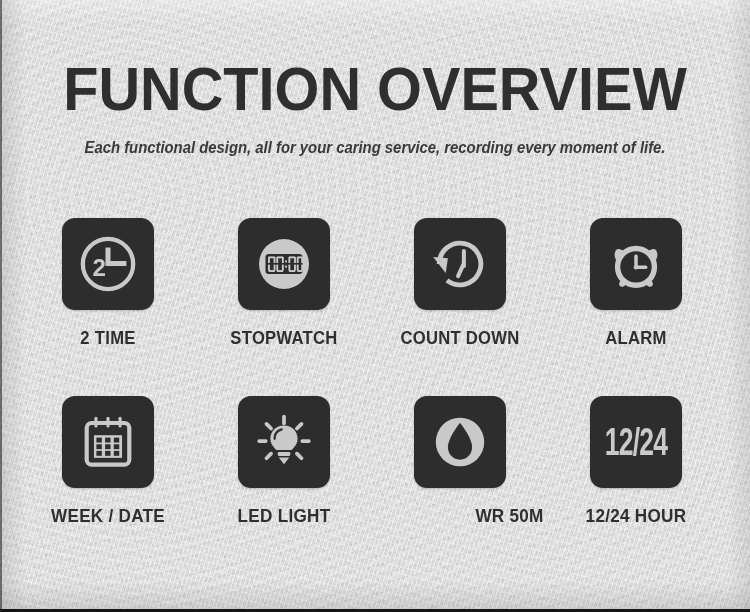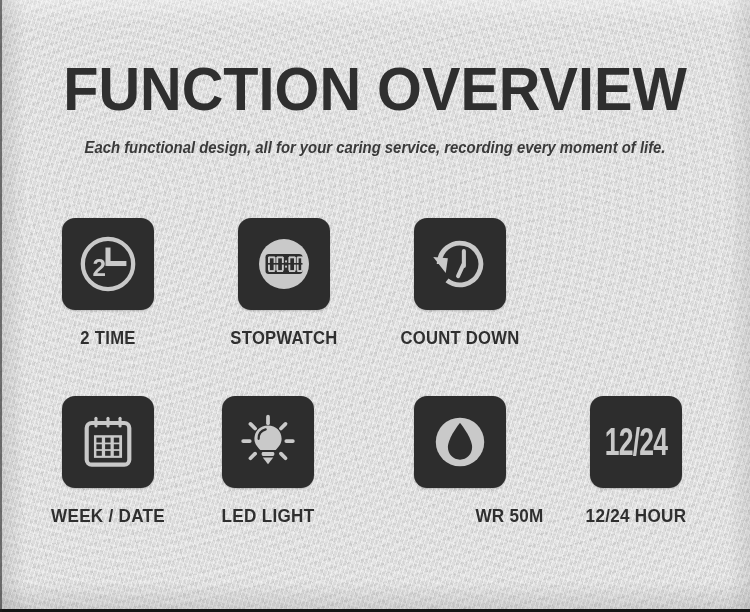--- a/index.html
+++ b/index.html
@@ -248,20 +248,40 @@
                   <rect x="44.7" y="32.6" width="1.9" height="6.0"></rect>
                   <rect x="49.2" y="32.6" width="1.9" height="6.0"></rect>
                   <rect x="45.3" y="38.1" width="5.0" height="1.9"></rect>
                 </g>
               </svg>
             </div>
           </div>
           <div class="label">STOPWATCH</div>
         </div>
 
+        <div class="cell" style="left:548px;">
+          <div class="tile">
+            <div class="icon-wrap">
+              <svg width="62" height="62" viewBox="0 0 64 64">
+
+                <path d="M19.5 18.6 C13.5 14.5 10.5 16.5 10.0 21.5 C9.6 25.6 11.5 28.4 13.4 29.6 Z" fill="#c9c9c9"></path>
+                <path d="M44.5 18.6 C50.5 14.5 53.5 16.5 54.0 21.5 C54.4 25.6 52.5 28.4 50.6 29.6 Z" fill="#c9c9c9"></path>
+
+                <path d="M17.0 48.0 C13.5 51.5 14.0 55.5 17.5 55.5 C20.5 55.5 22.0 52.8 22.4 50.6 Z" fill="#c9c9c9"></path>
+                <path d="M47.0 48.0 C50.5 51.5 50.0 55.5 46.5 55.5 C43.5 55.5 42.0 52.8 41.6 50.6 Z" fill="#c9c9c9"></path>
+
+                <circle cx="32" cy="35" r="19" fill="none" stroke="#c9c9c9" stroke-width="5.6"></circle>
+
+                <path d="M32 36 L32 24" stroke="#c9c9c9" stroke-width="3.6" stroke-linecap="round"></path>
+                <path d="M31.4 35.4 L42 35.4" stroke="#c9c9c9" stroke-width="3.6" stroke-linecap="round"></path>
+              </svg>
+            </div>
+          </div>
+          <div class="label">ALARM</div>
+        </div>
       </div>
 
       <div class="row">
 
         <div class="cell" style="left:20px;">
           <div class="tile">
             <div class="icon-wrap">
               <svg width="58" height="58" viewBox="0 0 64 64">
 
                 <rect x="17" y="4" width="3.4" height="12" rx="1.7" fill="#c9c9c9"></rect>
@@ -281,21 +301,21 @@
                   <rect x="19.2" y="41.8" width="6.0" height="5.4"></rect>
                   <rect x="28.8" y="41.8" width="6.0" height="5.4"></rect>
                   <rect x="38.4" y="41.8" width="6.0" height="5.4"></rect>
                 </g>
               </svg>
             </div>
           </div>
           <div class="label big">WEEK / DATE</div>
         </div>
 
-        <div class="cell" style="left:180px;">
+        <div class="cell" style="left:196px;">
           <div class="tile">
             <div class="icon-wrap">
               <svg width="60" height="60" viewBox="0 0 64 64">
                 <g stroke="#c9c9c9" stroke-width="4" stroke-linecap="round">
                   <line x1="32" y1="5" x2="32" y2="12"></line>
                   <line x1="50.7" y1="12.7" x2="45.8" y2="17.6"></line>
                   <line x1="58.5" y1="31" x2="51.5" y2="31"></line>
                   <line x1="50.7" y1="49.3" x2="45.8" y2="44.4"></line>
                   <line x1="13.3" y1="12.7" x2="18.2" y2="17.6"></line>
                   <line x1="5.5" y1="31" x2="12.5" y2="31"></line>

